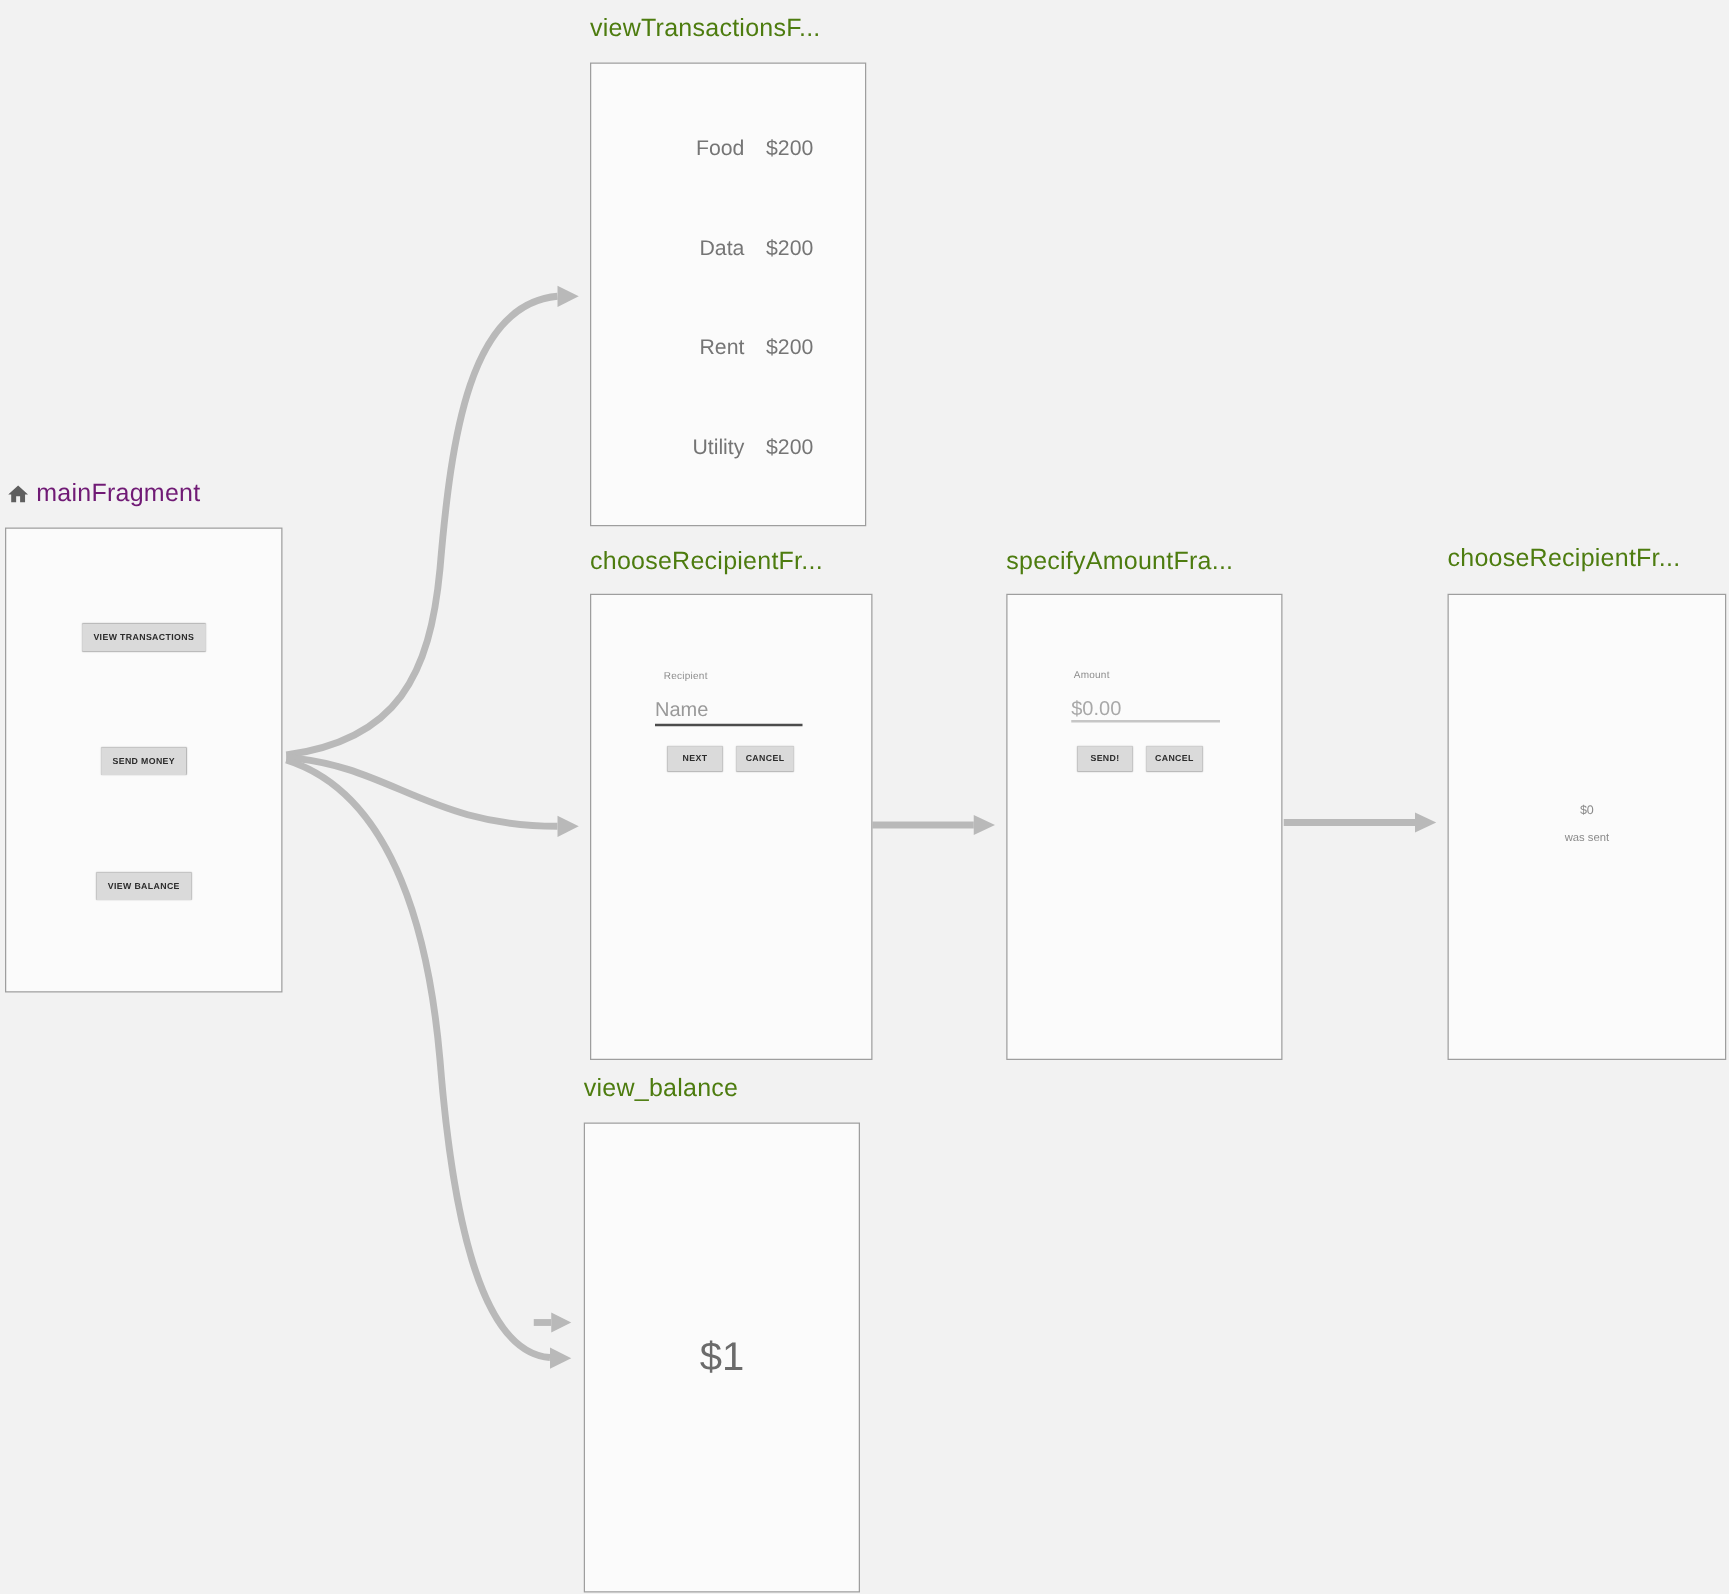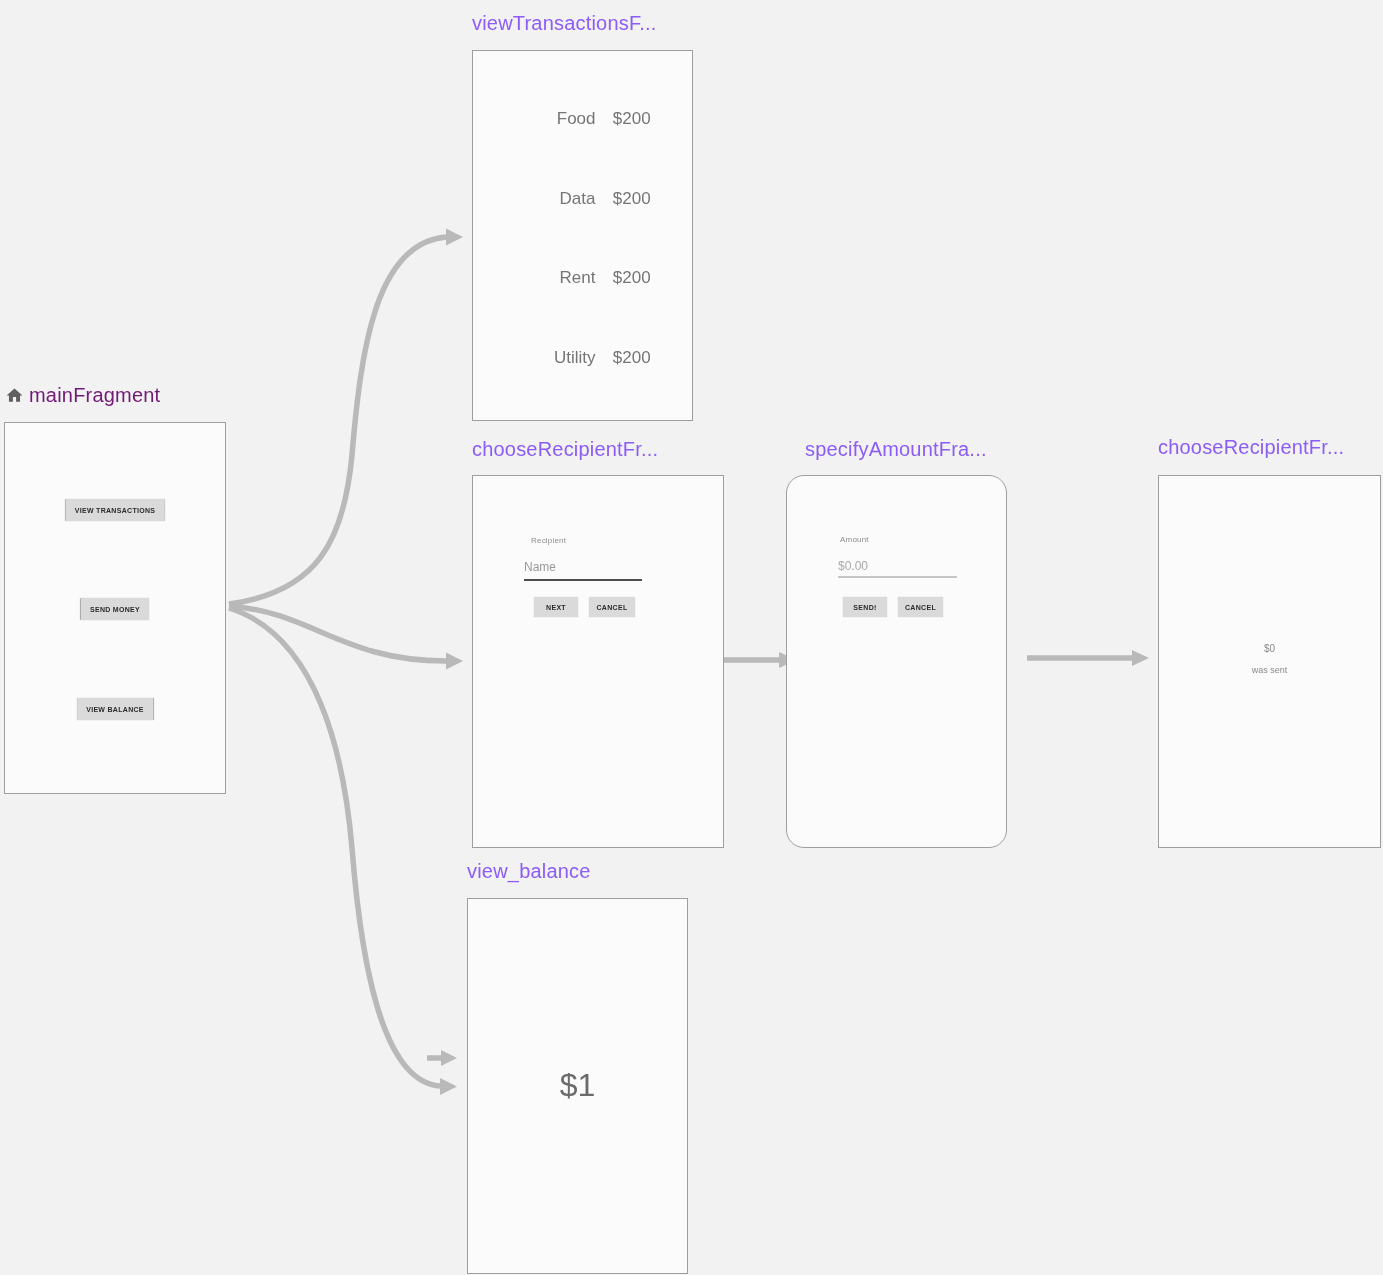--- a/index.html
+++ b/index.html
@@ -1,37 +1,37 @@
 <!DOCTYPE html>
 <html><head>
 <meta charset="utf-8">
 <style>
   html,body { margin:0; padding:0; background:#f2f2f2; font-family:"Liberation Sans", sans-serif; }
   .canvas { position:relative; width:1383px; height:1275px; overflow:hidden; background:#f2f2f2; }
 
-  .frag-title { position:absolute; font-size:20px; color:#8b5cf6; white-space:nowrap; letter-spacing:.2px; }
+  .frag-title { position:absolute; font-size:20px; color:#4d7c0f; white-space:nowrap; letter-spacing:.2px; }
   .home-title { display:flex; align-items:center; gap:5px; color:#701a75; }
   .home-title svg { flex:0 0 auto; }
 
   .card { position:absolute; background:#fbfbfb; border:1.5px solid #9e9e9e; box-sizing:border-box; }
 
   
   .tx-list { display:flex; flex-direction:column; height:100%; box-sizing:border-box; padding:28px 0 22px; }
   .tx-row { flex:1; display:flex; align-items:center; padding:0 24px; font-size:17px; color:#757575; }
   .tx-label { width:50%; text-align:right; }
   .tx-amount { width:50%; text-align:center; }
 
   
   .mini-btn { position:absolute; background:#dadada; color:#2b2b2b; font-size:7px; font-weight:bold;
               letter-spacing:.3px; display:flex; align-items:center; justify-content:center;
               box-shadow:0 0 1px rgba(0,0,0,.35); border-radius:1px; white-space:nowrap; }
   .center-x { left:50%; transform:translateX(-50%); height:22px; padding:0 9px; }
 
   .field-label { position:absolute; font-size:8px; color:#8d8d8d; letter-spacing:.2px; }
-  .field-value { position:absolute; font-size:12px; }
+  .field-value { position:absolute; font-size:16px; }
   .field-line  { position:absolute; height:1.5px; }
 
   .centered-text { position:absolute; left:0; width:100%; text-align:center; }
 
   .arrows { position:absolute; left:0; top:0; pointer-events:none; }
 </style>
 </head>
 <body>
 
 <div class="canvas">
@@ -83,30 +83,30 @@
     </svg>
     <span>mainFragment</span>
   </div>
   <div class="card" style="left:4px; top:422px; width:222px; height:372px;">
     <div class="mini-btn center-x" style="top:76px;">VIEW TRANSACTIONS</div>
     <div class="mini-btn center-x" style="top:175px;">SEND MONEY</div>
     <div class="mini-btn center-x" style="top:275px;">VIEW BALANCE</div>
   </div>
 
   <div class="frag-title" style="left:472px; top:438px;">chooseRecipientFr...</div>
-  <div class="card" style="left:472px; top:475px; width:252px; height:373px;">
+  <div class="card" style="left:472px; top:475px; width:226px; height:373px;">
     <div class="field-label" style="left:58px; top:60px;">Recipient</div>
     <div class="field-value" style="left:51px; top:84px; color:#999;">Name</div>
     <div class="field-line" style="left:51px; top:103px; width:118px; background:#4c4c4c;"></div>
     <div class="mini-btn" style="left:61px; top:121px; width:44px; height:20px;">NEXT</div>
     <div class="mini-btn" style="left:116px; top:121px; width:46px; height:20px;">CANCEL</div>
   </div>
 
   <div class="frag-title" style="left:805px; top:438px;">specifyAmountFra...</div>
-  <div class="card" style="left:786px; top:475px; width:221px; height:373px;border-radius:18px;">
+  <div class="card" style="left:805px; top:475px; width:221px; height:373px;">
     <div class="field-label" style="left:53px; top:59px;">Amount</div>
     <div class="field-value" style="left:51px; top:83px; color:#a8a8a8;">$0.00</div>
     <div class="field-line" style="left:51px; top:100px; width:119px; background:#c6c6c6;"></div>
     <div class="mini-btn" style="left:56px; top:121px; width:44px; height:20px;">SEND!</div>
     <div class="mini-btn" style="left:111px; top:121px; width:45px; height:20px;">CANCEL</div>
   </div>
 
   <div class="frag-title" style="left:1158px; top:436px;">chooseRecipientFr...</div>
   <div class="card" style="left:1158px; top:475px; width:223px; height:373px;">
     <div class="centered-text" style="top:167px; font-size:10px; color:#8a8a8a;">$0</div>

